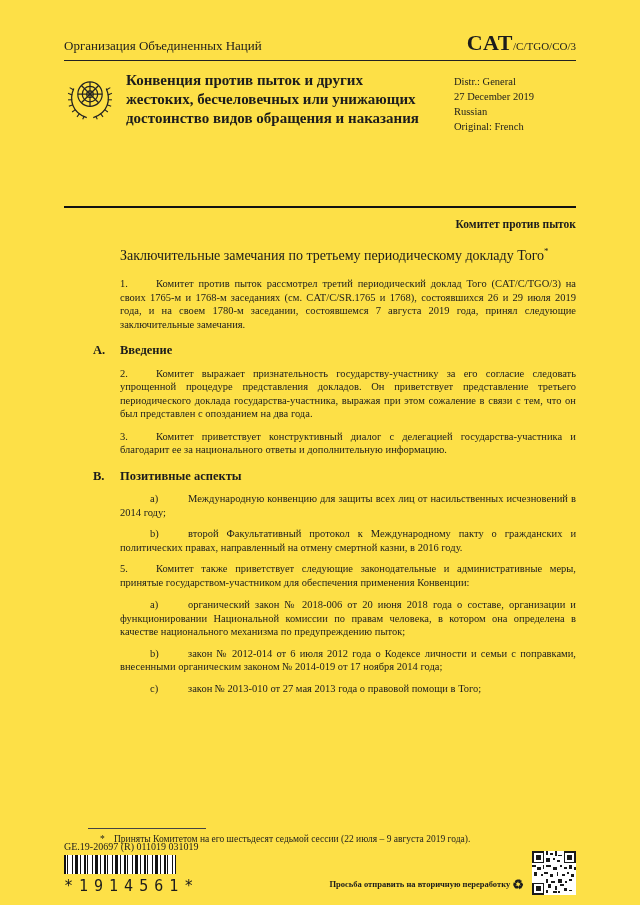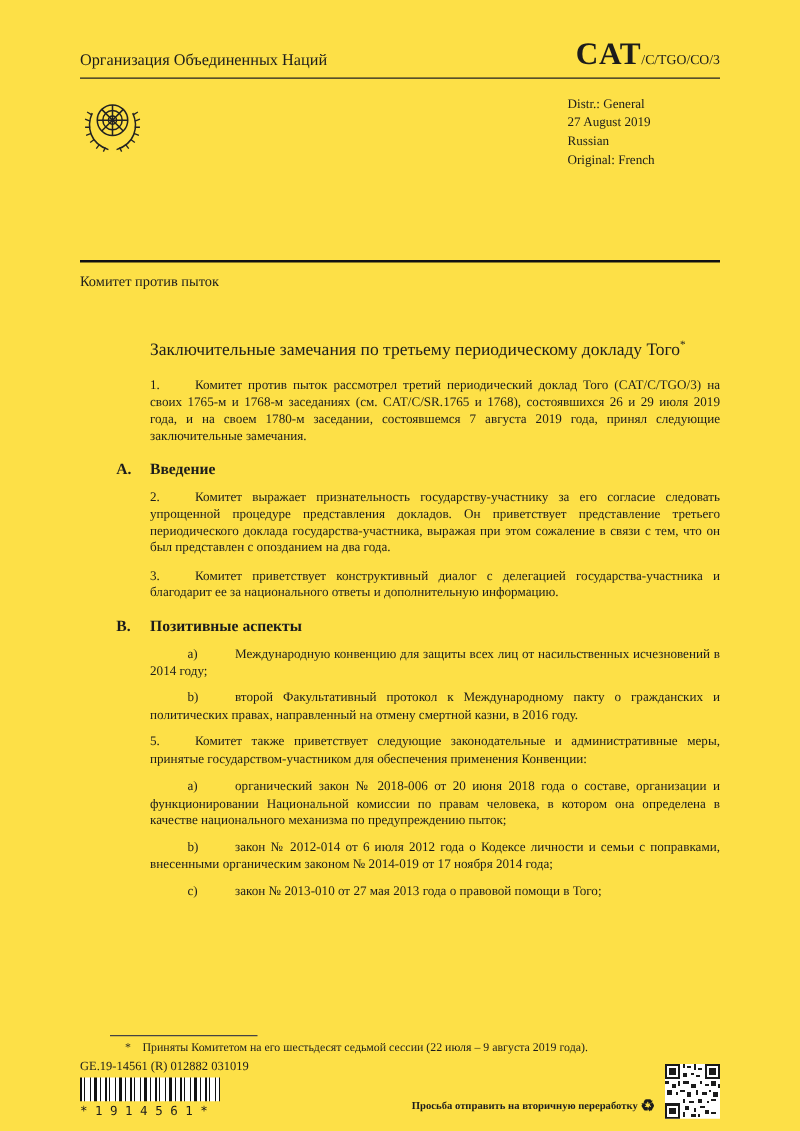--- a/index.html
+++ b/index.html
@@ -9,33 +9,33 @@
     font-family:"Liberation Serif","DejaVu Serif",serif; color:#1c1c1c;
     overflow:hidden; margin:0 auto;
   }
   .inset { padding:30px 64px 0 64px; }
 
   
   .top-header { display:flex; justify-content:space-between; align-items:flex-end;
     border-bottom:1px solid #222; padding-bottom:4px; }
   .org-name { font-size:13px; padding-bottom:2px; }
   .doc-symbol { font-size:11px; white-space:nowrap; }
-  .sym-big { font-size:25px; font-weight:bold; letter-spacing:0.5px; }
+  .sym-big { font-size:22px; font-weight:bold; letter-spacing:0.5px; }
   .sym-rest { font-size:11px;margin-top:12px; }
 
   
   .masthead { display:flex; height:147px; border-bottom:2px solid #111; padding-top:10px; }
   .emblem { flex:0 0 56px; padding-top:2px; }
   .conv-title { font-weight:bold; font-size:15px; line-height:19px; width:300px; margin-left:6px; }
   .distr-block { margin-left:auto; width:122px; font-size:10.5px; line-height:15px; padding-top:3px; }
 
   
   .content { padding:10px 64px 0 64px; font-size:10.5px; line-height:13.5px;
     text-align:justify; height:612px; overflow:hidden; }
-  .committee { font-weight:normal; font-size:11.5px; text-align:left; margin-bottom:32px; }
+  .committee { font-weight:bold; font-size:11.5px; text-align:right; margin-bottom:10px; }
   .doc-body { margin-left:56px; }
   .doc-title { font-weight:normal; font-size:14px; line-height:18px; text-align:left; margin-bottom:13px; }
   .doc-title sup { font-size:9px; }
   p.para { margin-bottom:9px; }
   .pnum { display:inline-block; min-width:36px; }
   .section-h { position:relative; font-weight:bold; font-size:12.5px; text-align:left; margin:13px 0 9px 0; }
   .section-h .letter { position:absolute; left:-27px; }
   p.item { text-indent:30px; margin-bottom:8px; }
   .inum { display:inline-block; min-width:38px; text-indent:0; }
 
@@ -49,21 +49,21 @@
   .footer { position:absolute; left:64px; right:64px; bottom:10px; display:flex;
     justify-content:space-between; align-items:flex-end; }
   .footer-left { display:flex; flex-direction:column; gap:3px; }
   .ge-number { font-size:10px; }
   .barcode { width:112px; height:19px;
     background:repeating-linear-gradient(90deg,
       #111 0 2px, #fff 2px 3px, #111 3px 4px, #fff 4px 8px,
       #111 8px 9px, #fff 9px 11px, #111 11px 14px, #fff 14px 16px,
       #111 16px 17px, #fff 17px 20px); }
   .barcode-digits { font-family:"DejaVu Sans Mono","Liberation Mono",monospace;
-    font-size:10px; letter-spacing:6px; }
+    font-size:15px; letter-spacing:6px; }
   .footer-right { display:flex; align-items:flex-end; gap:8px;text-align:center; }
   .recycle-note { font-size:8.5px; font-weight:bold; white-space:nowrap; padding-bottom:2px; }
   .recycle-glyph { font-size:13px; vertical-align:middle; }
   .qr { width:44px; height:44px; }
 </style>
 </head>
 <body>
 
 <div class="page">
 
@@ -98,23 +98,24 @@
             <line x1="52" y1="21" x2="57" y2="18"></line>
               <line x1="54" y1="27" x2="59" y2="25"></line>
             <line x1="54" y1="33" x2="59" y2="33"></line>
               <line x1="53" y1="39" x2="58" y2="41"></line>
             <line x1="50" y1="45" x2="54" y2="48"></line>
               <line x1="45" y1="50" x2="48" y2="54"></line>
             <line x1="39" y1="53" x2="41" y2="57"></line>
           </g>
         </svg>
       </div>
+      <div class="conv-title">Конвенция против пыток и других жестоких, бесчеловечных или унижающих достоинство видов обращения и наказания</div>
       <div class="distr-block">
         <div>Distr.: General</div>
-        <div>27 August 2019</div>
+        <div>27 December 2019</div>
         <div>Russian</div>
         <div>Original: French</div>
       </div>
     </div>
   </div>
 
   <div class="content">
     <div class="committee">Комитет против пыток</div>
 
     <div class="doc-body">
@@ -142,21 +143,21 @@
     </div>
   </div>
 
   <div class="footnote-area">
     <div class="footnote-rule"></div>
     <div class="footnote-line"><span class="fn-marker">*</span><span>Приняты Комитетом на его шестьдесят седьмой сессии (22 июля – 9 августа 2019 года).</span></div>
   </div>
 
   <div class="footer">
     <div class="footer-left">
-      <div class="ge-number">GE.19-14561 (R) 012882 031019</div>
+      <div class="ge-number">GE.19-20697 (R) 011019 031019</div>
       <div class="barcode"></div>
       <div class="barcode-digits">*1914561*</div>
     </div>
     <div class="footer-right">
       <div class="recycle-note"><span>Просьба отправить на вторичную переработку</span> <span class="recycle-glyph">♻</span></div>
       <div class="qr">
         <svg viewBox="0 0 25 25" width="44" height="44" shape-rendering="crispEdges" aria-hidden="true">
           <rect width="25" height="25" fill="#fff"></rect>
           <g fill="#1a1a1a">
             <rect x="0" y="0" width="7" height="7"></rect>

